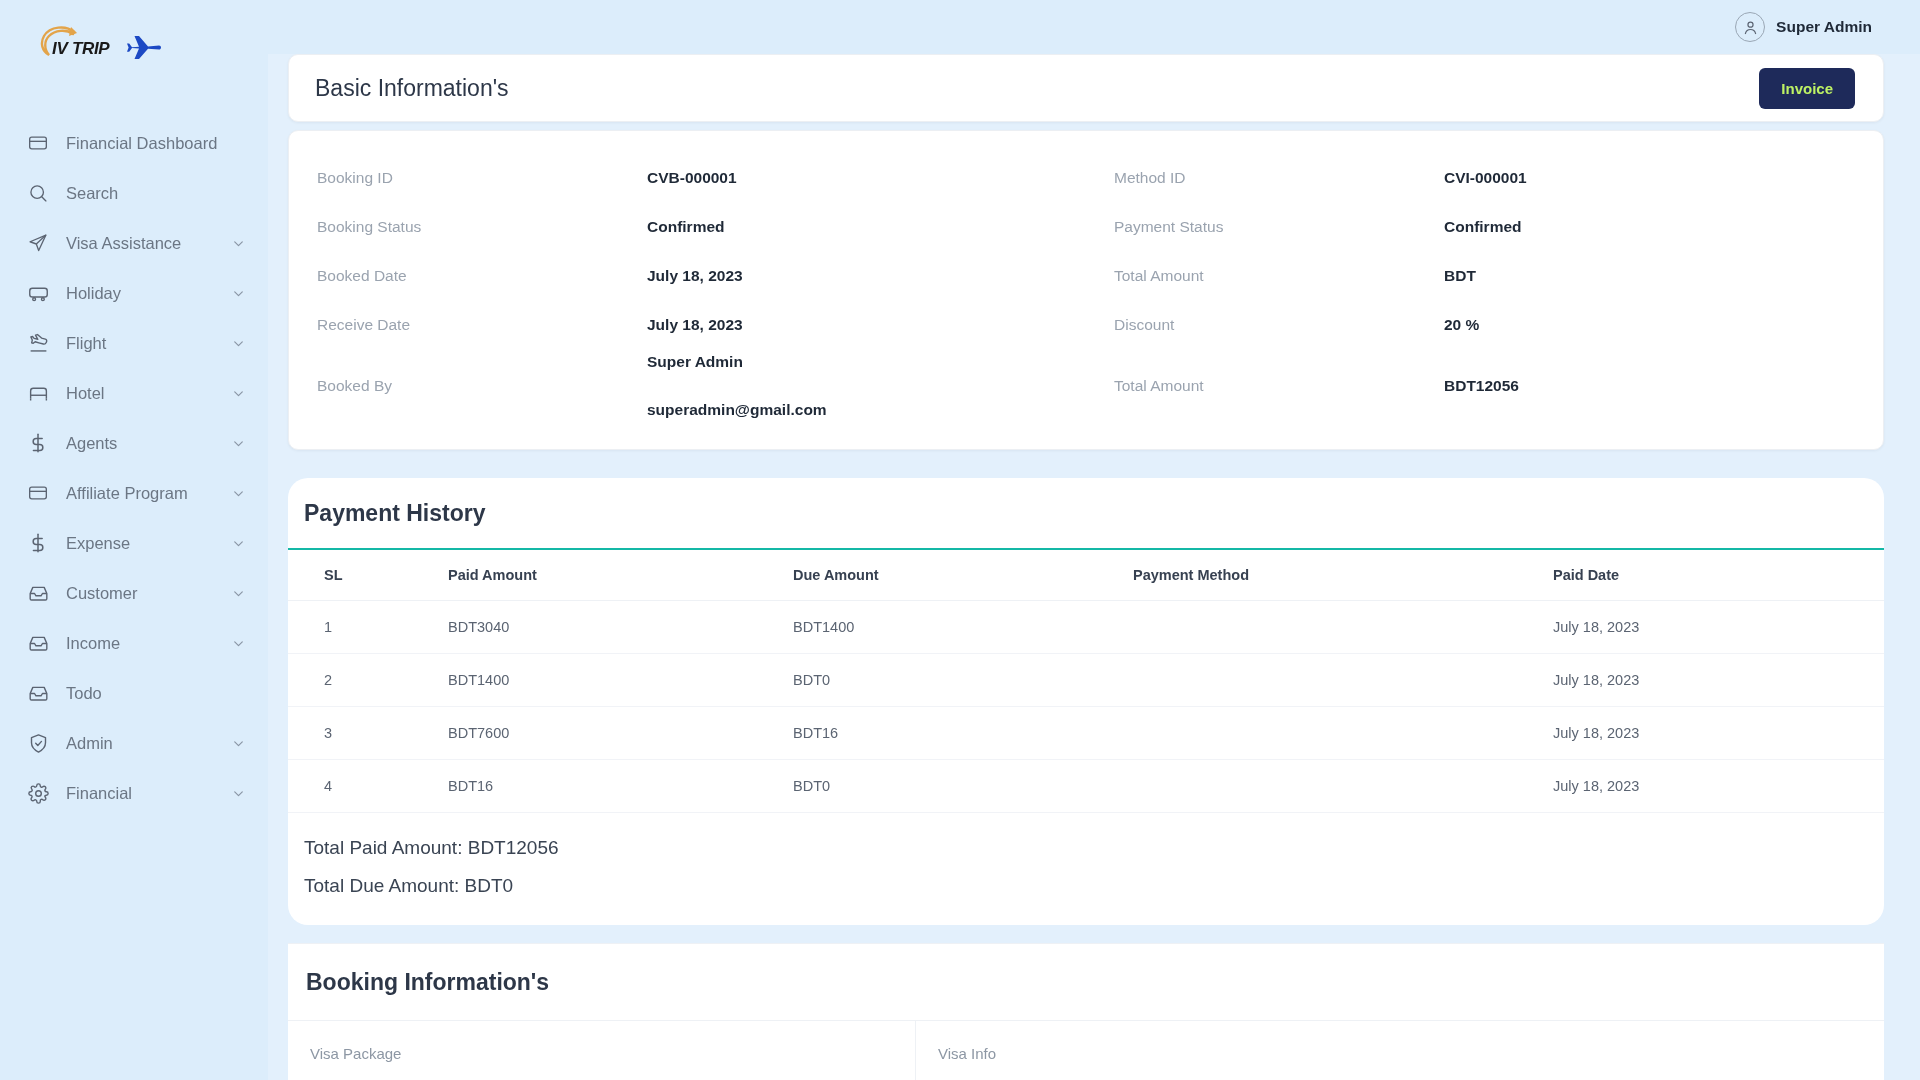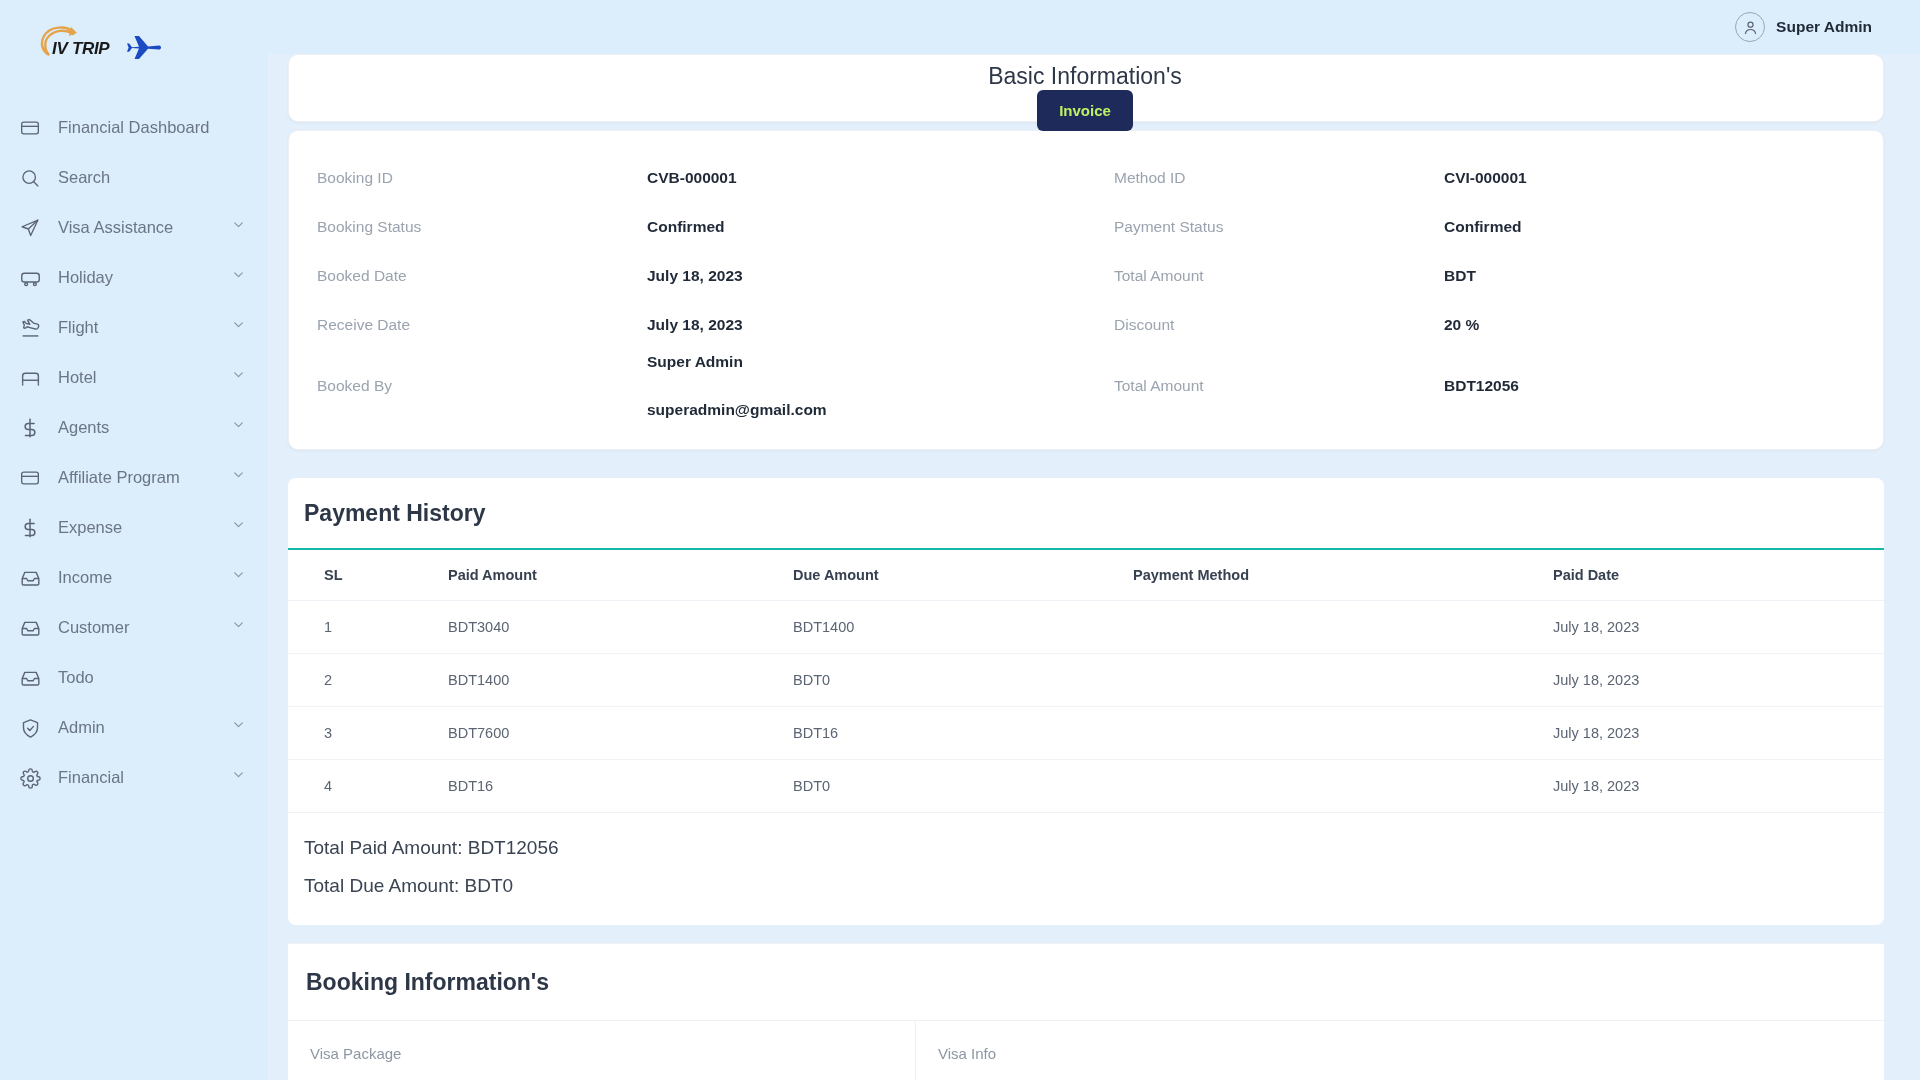--- a/index.html
+++ b/index.html
@@ -26,23 +26,23 @@
   .brand-logo { display: flex; align-items: center; position: relative; }
   .brand-swoosh { position: absolute; left: -12px; top: -13px; }
   .brand-text {
     font-size: 17px; font-weight: bold; color: #1a1a1a;
     letter-spacing: -0.3px; font-style: italic;
   }
   .brand-plane { margin-left: 4px; }
 
   .nav { margin-top: 44px; }
   .nav-item {
-    display: flex; align-items: flex-start;
+    display: flex; align-items: center;
     height: 50px;
-    padding-left: 20px; padding-right: 22px;
+    padding-left: 28px; padding-right: 22px;
     color: #6b7684;
     font-size: 16.5px;
     cursor: pointer;
   }
   .nav-item .nav-ico {
     width: 26px; flex: 0 0 26px; display:flex; align-items:center; justify-content:flex-start;
     color: #5b6472;
   }
   .nav-item .nav-label { flex: 1 1 auto; margin-left: 12px; white-space: nowrap; }
   .nav-item .nav-chev { flex: 0 0 14px; display:flex; align-items:center; color:#8a96a5; }
@@ -79,22 +79,21 @@
 
   .card {
     background: #ffffff;
     border: 1px solid #eceff3;
     border-radius: 10px;
     box-shadow: 0 1px 3px rgba(16,24,40,0.05);
   }
   .card-head {
     height: 66px;
     display: flex; align-items: center; justify-content: space-between;
-    padding: 8px 28px 0 26px;
-    flex-direction: column;
+    padding: 0 28px 0 26px;
   }
   .card-title {
     font-size: 23px; color: #2d3748; font-weight: 400;
   }
   .btn-invoice {
     background: #1e2a5a; color: #bef264;
     border: none; border-radius: 6px;
     font-size: 15px; font-weight: bold;
     padding: 12px 22px;
     cursor: pointer;
@@ -316,36 +315,36 @@
           </span>
       </div>
 
       <div class="nav-item">
         <span class="nav-ico">
           <svg width="21" height="21" viewBox="0 0 24 24" fill="none" stroke="currentColor" stroke-width="1.6" stroke-linejoin="round">
             <path d="M2.5 12 L5.5 5 h13 l3 7 v6 a1.5 1.5 0 0 1 -1.5 1.5 h-16 A1.5 1.5 0 0 1 2.5 18 Z"></path>
               <path d="M2.5 12 h5 l1.6 2.6 h5.8 L16.5 12 h5"></path>
           </svg>
           </span>
-        <span class="nav-label">Income</span>
+        <span class="nav-label">Customer</span>
         <span class="nav-chev">
           <svg width="13" height="13" viewBox="0 0 24 24" fill="none" stroke="currentColor" stroke-width="2.2" stroke-linecap="round" stroke-linejoin="round">
               <polyline points="5 9 12 16 19 9"></polyline>
             </svg>
           </span>
       </div>
 
       <div class="nav-item">
         <span class="nav-ico">
           <svg width="21" height="21" viewBox="0 0 24 24" fill="none" stroke="currentColor" stroke-width="1.6" stroke-linejoin="round">
             <path d="M2.5 12 L5.5 5 h13 l3 7 v6 a1.5 1.5 0 0 1 -1.5 1.5 h-16 A1.5 1.5 0 0 1 2.5 18 Z"></path>
               <path d="M2.5 12 h5 l1.6 2.6 h5.8 L16.5 12 h5"></path>
           </svg>
           </span>
-        <span class="nav-label">Customer</span>
+        <span class="nav-label">Income</span>
         <span class="nav-chev">
           <svg width="13" height="13" viewBox="0 0 24 24" fill="none" stroke="currentColor" stroke-width="2.2" stroke-linecap="round" stroke-linejoin="round">
               <polyline points="5 9 12 16 19 9"></polyline>
             </svg>
           </span>
       </div>
 
       <div class="nav-item">
         <span class="nav-ico">
           <svg width="21" height="21" viewBox="0 0 24 24" fill="none" stroke="currentColor" stroke-width="1.6" stroke-linejoin="round">
@@ -463,21 +462,21 @@
                 <span class="info-label">Total Amount</span>
                 <span class="info-value">BDT12056</span>
               </div>
             </div>
 
           </div>
         </section>
 
         <div class="section-gap"></div>
 
-        <section style="background:#fff;border-radius:8px;">
+        <section style="background:#fff;border-radius:20px;">
           <div class="ph-head">
             <h2 class="ph-title">Payment History</h2>
           </div>
 
           <table class="tbl">
             <thead>
               <tr>
                 <th class="c-sl">SL</th>
                 <th class="c-paid">Paid Amount</th>
                 <th class="c-due">Due Amount</th>

